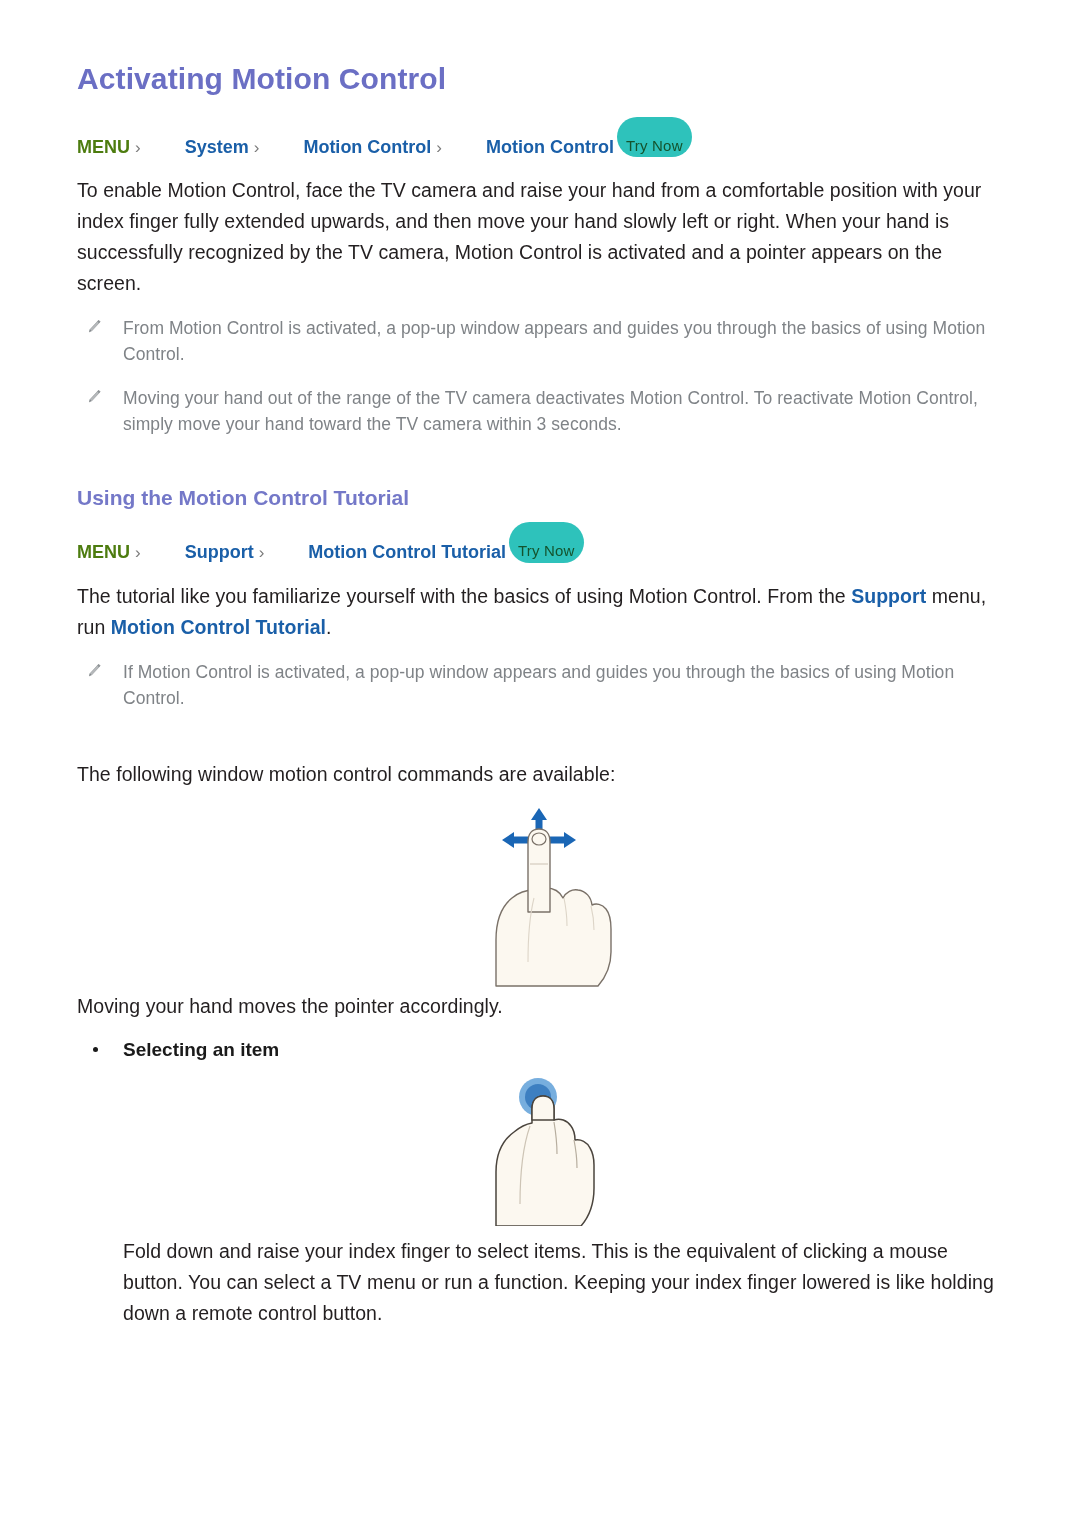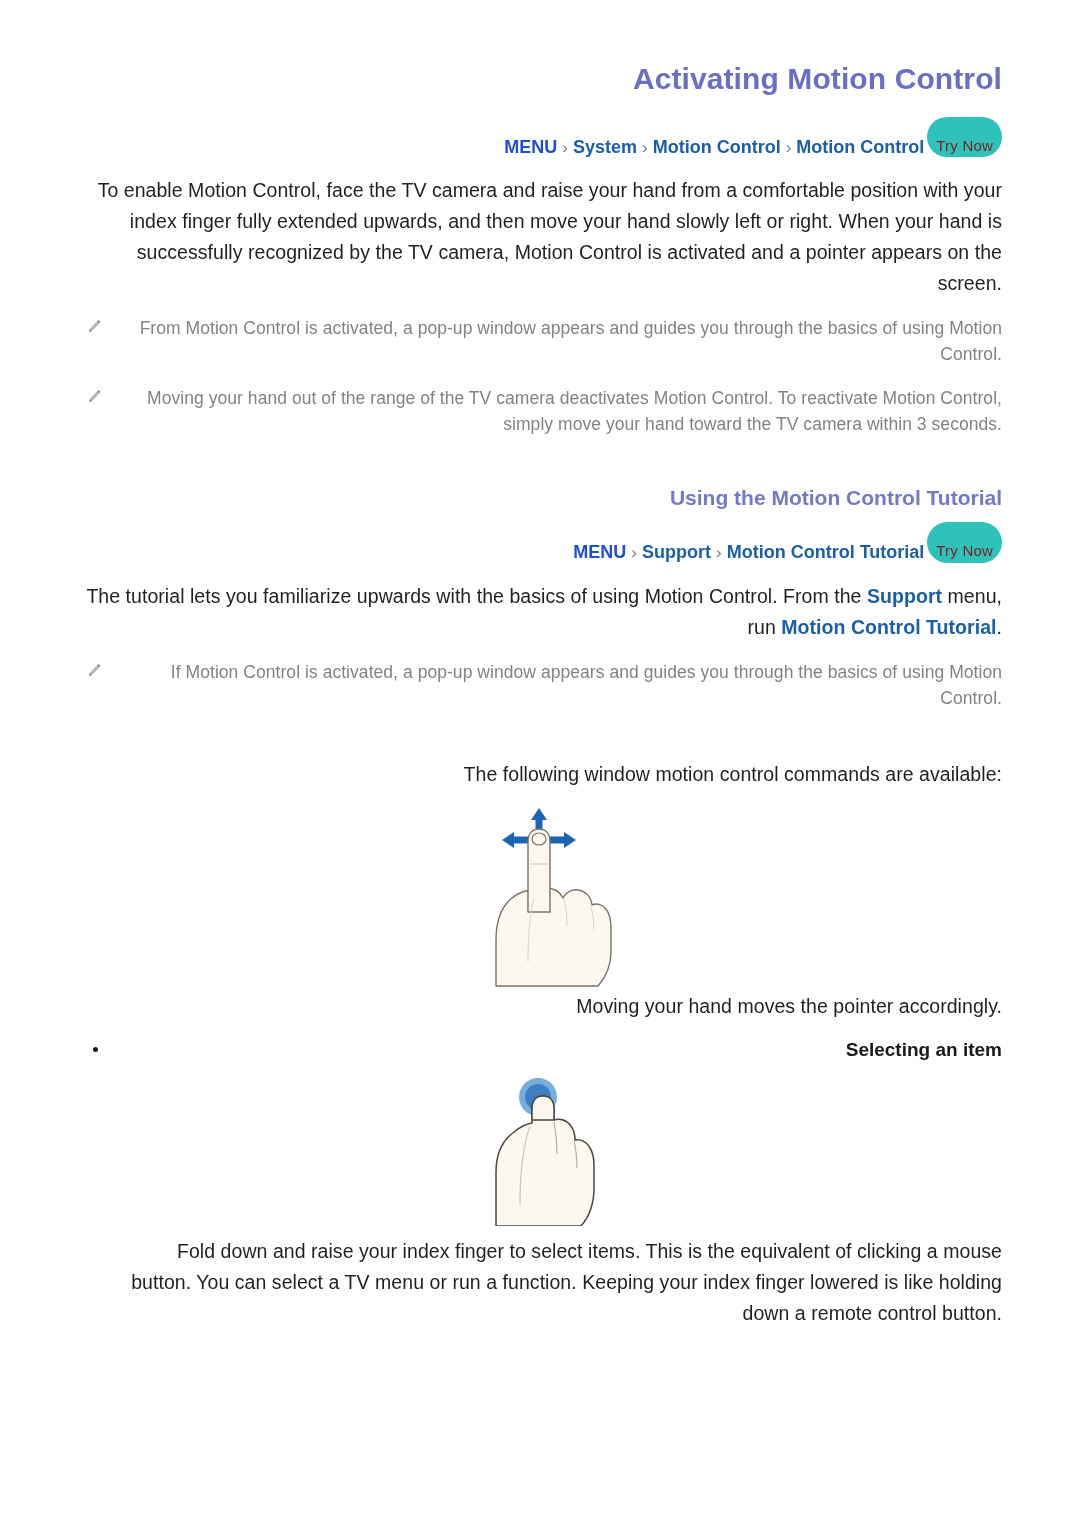--- a/index.html
+++ b/index.html
@@ -50,36 +50,37 @@
 
   
   .breadcrumb {
     font-size: 18px;
     font-weight: bold;
     line-height: 1.3;
     margin: 0 0 16px 0;
     white-space: nowrap;
   }
   .breadcrumb .bc-menu {
-    color: #1d4ed8;
+    color: #4d7c0f;
   }
   .breadcrumb .bc-item {
     color: #1a5fa8;
+    margin-left: 39px;
   }
   .breadcrumb .bc-sep {
     color: #7b7b7b;
     font-weight: normal;
     font-size: 17px;
     padding: 0 5px;
     display: inline-block;
   }
   .try-now {
     display: inline-block;
     background: #2ec2bb;
-    color: #7f1d1d;
+    color: #14532d;
     font-size: 15px;
     font-weight: normal;
     border-radius: 999px;
     padding: 20px 9px 3px 9px;
     line-height: 1.18;
     margin-left: 3px;
     position: relative;
     top: -2px;
     letter-spacing: 0.2px;
   }
@@ -120,21 +121,20 @@
     display: block;
     font-size: 17.5px;
     line-height: 26px;
     color: #7f8387;
     letter-spacing: 0.05px;
   }
 
   
   .section {
     margin-top: 48px;
-    text-align: right;
   }
   .section.first { margin-top: 0; }
 
   
   ul.cmd-list {
     list-style: none;
     margin: 14px 0 0 0;
     padding: 0;
   }
   ul.cmd-list > li {
@@ -221,21 +221,21 @@
     </div>
 
     <div class="section">
 
       <h2 class="section-title">Using the Motion Control Tutorial</h2>
 
       <div class="breadcrumb">
         <span class="bc-menu">MENU</span><span class="bc-sep">›</span><span class="bc-item">Support</span><span class="bc-sep">›</span><span class="bc-item">Motion Control Tutorial</span><span class="try-now">Try Now</span>
       </div>
 
-      <p class="body"><span>The tutorial lets you familiarize upwards with the basics of using Motion Control. From the </span><span class="link">Support</span><span> menu, run </span><span class="link">Motion Control Tutorial</span><span>.</span></p>
+      <p class="body"><span>The tutorial like you familiarize yourself with the basics of using Motion Control. From the </span><span class="link">Support</span><span> menu, run </span><span class="link">Motion Control Tutorial</span><span>.</span></p>
 
       <div class="notes">
         <div class="note">
           <span class="note-icon">
             <svg width="18" height="18" viewBox="0 0 18 18" aria-hidden="true">
               <path d="M13.6 2.2 L15.2 3.8 L6.6 13.0 L4.4 13.9 L5.0 11.5 Z" fill="#b6b9bb" stroke="#9b9fa2" stroke-width="0.7" stroke-linejoin="round"></path>
               <path d="M13.6 2.2 L15.2 3.8 L13.9 5.2 L12.3 3.6 Z" fill="#8e9396"></path>
               <path d="M4.4 13.9 L5.0 11.5 L5.9 12.5 Z" fill="#6f7478"></path>
             </svg>
           </span>

